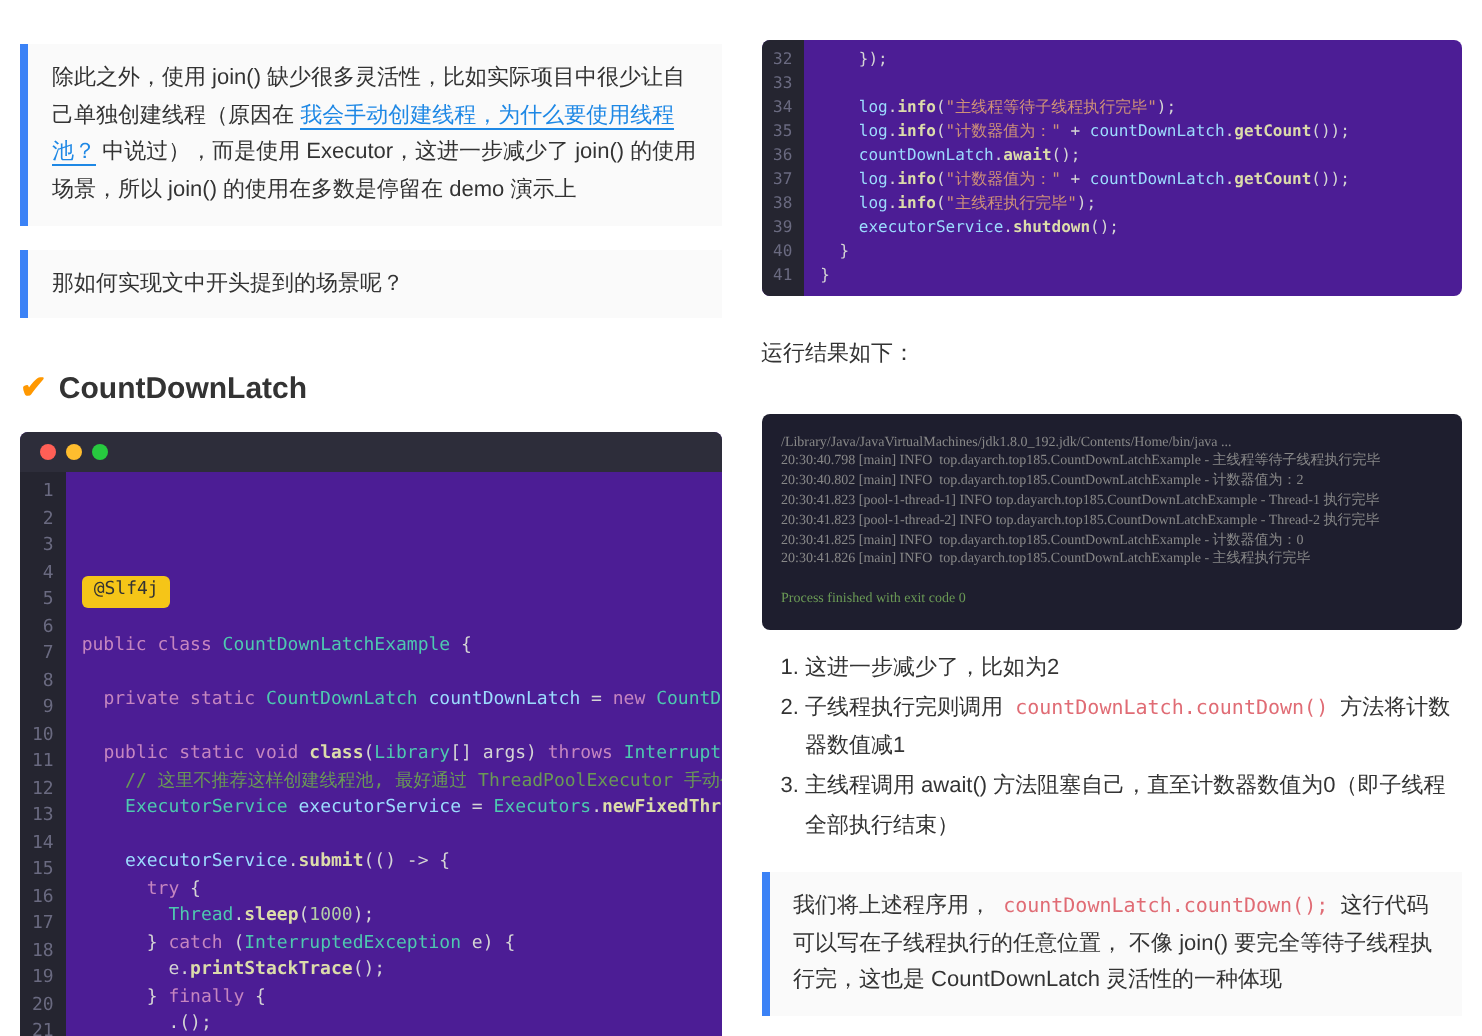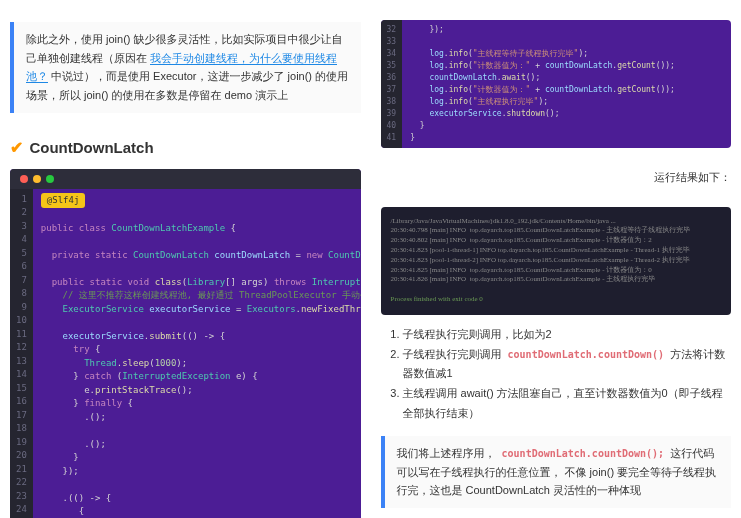--- a/index.html
+++ b/index.html
@@ -15,21 +15,21 @@
     display: flex;
     gap: 20px;
     padding: 10px;
   }
   .column {
     flex: 1;
     min-width: 0;
   }
   .left { width: 50%; }
   .right { width: 50%; }
-  p { line-height: 1.7; margin: 20px 0; text-align: right; }
+  p { line-height: 1.7; margin: 20px 0; }
   a.link { color: #1e88e5; text-decoration: none; border-bottom: 1px solid #1e88e5; }
   .quote-box {
     border-left: 4px solid #3b82f6;
     background: #fafafa;
     padding: 8px 12px;
     margin: 12px 0;
     line-height: 1.7;
   }
   h2 {
     font-size: 15px;
@@ -80,34 +80,34 @@
     flex: 1;
     color: #d4d4d4;
   }
   .tag-badge {
     background: #f5c518;
     color: #333;
     font-size: 9px;
     padding: 1px 6px;
     border-radius: 3px;
     display: inline-block;
+    margin-top: 48px;
   }
   .kw { color: #c586c0; }
   .cls { color: #4ec9b0; }
-  .fn { color: #dcdcaa; }
+  .fn { color: #dcdcaa; font-weight: bold; }
   .str { color: #ce9178; }
   .cmt { color: #6a9955; }
   .num { color: #b5cea8; }
   .obj { color: #9cdcfe; }
   .inline-code {
     color: #e06c75;
     padding: 0 3px;
     font-family: Consolas, Monaco, monospace;
     font-size: 10px;
-    font-weight: bold;
   }
   ol { padding-left: 22px; margin: 8px 0; }
   ol li { line-height: 1.8; }
   .terminal {
     background: #1e1e2e;
     color: #888;
     padding: 10px;
     border-radius: 4px;
     font-family: Liberation Serif, serif;
     font-size: 7px;
@@ -123,20 +123,23 @@
 
 <div class="container">
   <div class="column left">
 
     <div class="quote-box">
       <span>除此之外，使用 join() 缺少很多灵活性，比如实际项目中很少让自己单独创建线程（原因在 </span>
       <a class="link" href="#">我会手动创建线程，为什么要使用线程池？</a>
       <span> 中说过），而是使用 Executor，这进一步减少了 join() 的使用场景，所以 join() 的使用在多数是停留在 demo 演示上</span>
     </div>
 
+    <div class="quote-box">
+      <span>那如何实现文中开头提到的场景呢？</span>
+    </div>
 
     <h2>
       <span class="check-icon">✔</span>
       <span>CountDownLatch</span>
     </h2>
 
 
     <div class="code-block">
       <div class="code-header">
         <span class="dot red"></span>
@@ -251,21 +254,21 @@
 20:30:40.802 [main] INFO  top.dayarch.top185.CountDownLatchExample - 计数器值为：2
 20:30:41.823 [pool-1-thread-1] INFO top.dayarch.top185.CountDownLatchExample - Thread-1 执行完毕
 20:30:41.823 [pool-1-thread-2] INFO top.dayarch.top185.CountDownLatchExample - Thread-2 执行完毕
 20:30:41.825 [main] INFO  top.dayarch.top185.CountDownLatchExample - 计数器值为：0
 20:30:41.826 [main] INFO  top.dayarch.top185.CountDownLatchExample - 主线程执行完毕
 
 <span class="fin">Process finished with exit code 0</span></div>
 
 
     <ol>
-      <li>子线程执行完则调用，比如为2</li>
+      <li>这进一步减少了，比如为2</li>
       <li>
         <span>子线程执行完则调用 </span>
         <span class="inline-code">countDownLatch.countDown()</span>
         <span> 方法将计数器数值减1</span>
       </li>
       <li>主线程调用 await() 方法阻塞自己，直至计数器数值为0（即子线程全部执行结束）</li>
     </ol>
 
     <div class="quote-box">
       <span>我们将上述程序用，</span>

